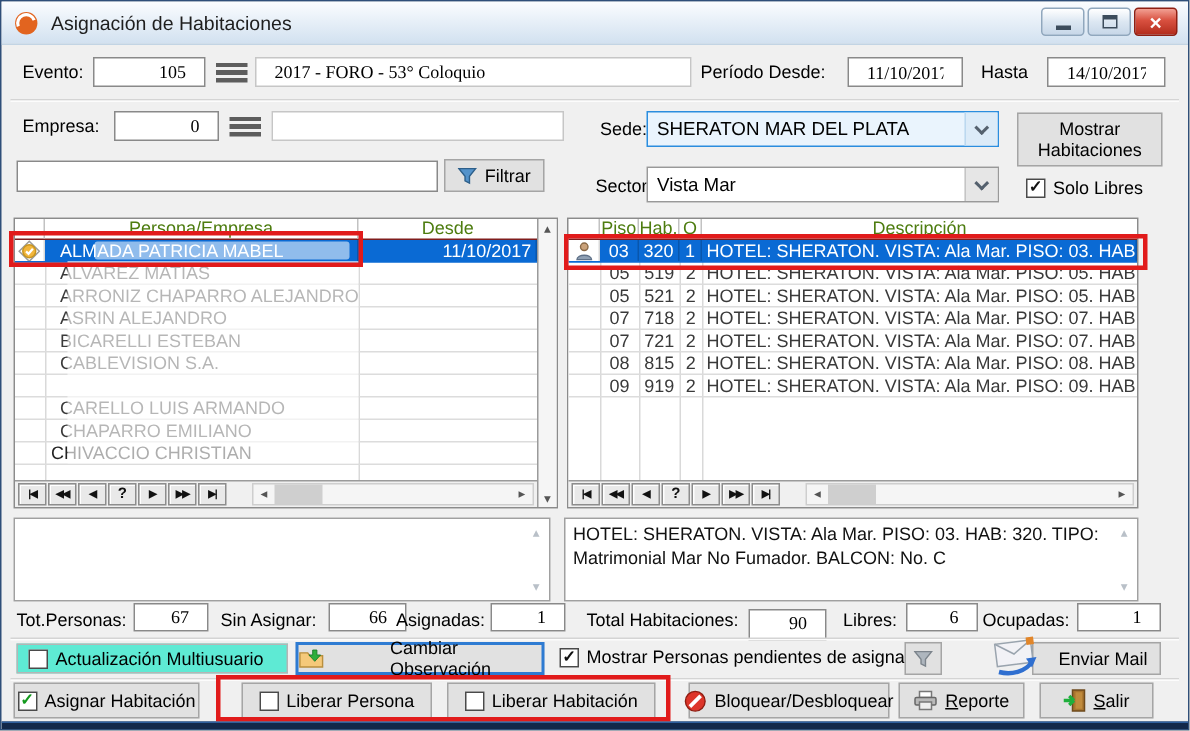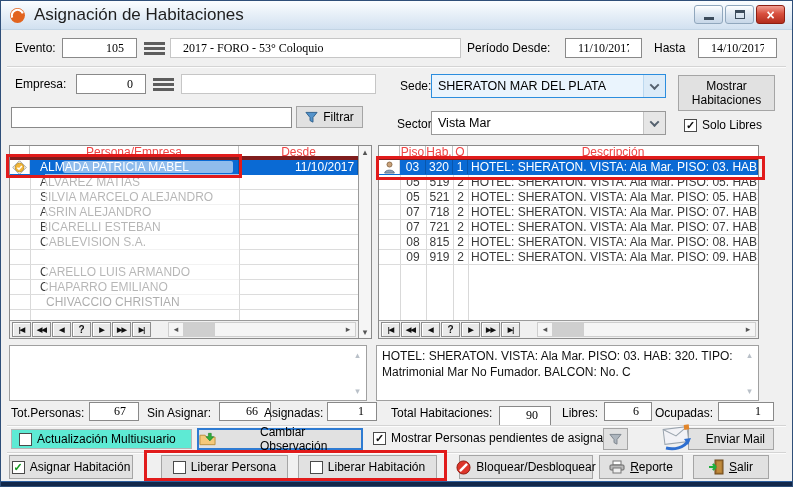--- a/index.html
+++ b/index.html
@@ -4,21 +4,21 @@
 <style>
   * { box-sizing: border-box; margin: 0; padding: 0; }
   html,body { width: 793px; height: 487px; }
   body { font-family: "Liberation Sans", sans-serif; font-size: 12px; background:#888; }
 
   .win { position: relative; width: 793px; height: 487px; background:#f0f0f0;
          border:1px solid #2f4f79; overflow:hidden; }
   .titlebar { position:absolute; left:0; right:0; top:0; height:29px;
               background:linear-gradient(#fbfdff,#e8f0f8 45%,#d2e1f0);
               border-bottom:1px solid #c2d4e4; display:flex; align-items:center; padding:0 8px; }
-  .apptitle { margin-left:8px; font-size:17px; color:#1e1e1e; }
+  .apptitle { margin-left:8px; font-size:13px; color:#1e1e1e; }
   .winbtns { position:absolute; top:4px; right:7px; display:flex; gap:2px; }
   .wbtn { width:29px; height:19px; border:1px solid #90a7bd; border-radius:3px;
           background:linear-gradient(#ffffff,#dce7f2 50%,#c7d7e8);
           display:flex; align-items:center; justify-content:center; }
   .wbtn.close { background:linear-gradient(#f2a093,#d8503f 45%,#b32d1d); border-color:#8e1f12;
                 color:#fff; font-size:14px; font-weight:bold; line-height:1; }
   .g-min { width:10px; height:3px; background:#3c4c5c; margin-top:8px; }
   .g-max { width:10px; height:9px; border:1px solid #3c4c5c; border-top:3px solid #3c4c5c; }
 
   .frame-b { position:absolute; left:0; right:0; bottom:0; height:5px; background:#12284a; border-top:1px solid #2e5f9e; }
@@ -52,21 +52,21 @@
           transform:rotate(45deg) translate(-1px,-1px); }
 
   .cbrow { position:absolute; display:flex; align-items:center; gap:5px; }
   .cb { width:13px; height:13px; background:#fff; border:1px solid #4a4a4a; display:inline-flex;
         align-items:center; justify-content:center; font-size:12px; line-height:1; flex:0 0 13px; }
   .cb.checked::before { content:"✓"; color:#111; font-weight:bold; font-size:11px; }
   .cb.green.checked::before { color:#149a1e; }
 
   .grid { position:absolute; background:#fff; border:1px solid #8b8b8b; display:flex; }
   .gmain { flex:1; min-width:0; display:flex; flex-direction:column; }
-  .ghead { height:14px; display:flex; border-bottom:4px solid #7f1d1d; color:#ef4444;text-decoration:underline; }
+  .ghead { height:14px; display:flex; border-bottom:1px solid #7f1d1d; color:#4d7c0f; }
   .ghead .hc { line-height:13px; text-align:center; overflow:hidden; white-space:nowrap;
                border-right:1px solid #c2c2c2; font-size:12px; }
   .grows { position:relative; flex:1; overflow:hidden; background:#fff; }
   .vline { position:absolute; top:0; bottom:0; width:1px; background:#d9d9d9; }
   .grow { position:relative; display:flex; height:15px; line-height:15px; font-size:12px;
           color:#3a3a3a; border-bottom:1px solid #dcdcdc; white-space:nowrap; cursor:pointer; }
   .grow > div { overflow:hidden; }
   .grow.sel { background:#0a6ad4; color:#fff; border-bottom-color:#0a6ad4; }
   .grow.sel > div { border-right:1px solid rgba(0,0,0,.18); }
   .grow.sel .c-ic { background:#fff; border-right:1px solid #d9d9d9; }
@@ -194,21 +194,21 @@
             <div style="width:209px;padding-left:10px">ALMADA PATRICIA MABEL</div>
             <div style="flex:1;padding-left:56px">11/10/2017</div>
           </div>
           <div class="grow">
               <div class="c-ic" style="width:20px"></div>
               <div style="width:209px;padding-left:10px">ALVAREZ MATIAS</div>
               <div style="flex:1"></div>
             </div>
           <div class="grow">
               <div class="c-ic" style="width:20px"></div>
-              <div style="width:209px;padding-left:10px">SILVIA MARCELO ALEJANDRO</div>
+              <div style="width:209px;padding-left:10px">ARRONIZ CHAPARRO ALEJANDRO</div>
               <div style="flex:1"></div>
             </div>
           <div class="grow">
               <div class="c-ic" style="width:20px"></div>
               <div style="width:209px;padding-left:10px">ASRIN ALEJANDRO</div>
               <div style="flex:1"></div>
             </div>
           <div class="grow">
               <div class="c-ic" style="width:20px"></div>
               <div style="width:209px;padding-left:10px">BICARELLI ESTEBAN</div>
@@ -228,21 +228,21 @@
               <div style="width:209px;padding-left:10px">CARELLO LUIS ARMANDO</div>
               <div style="flex:1"></div>
             </div>
           <div class="grow">
               <div class="c-ic" style="width:20px"></div>
               <div style="width:209px;padding-left:10px">CHAPARRO EMILIANO</div>
               <div style="flex:1"></div>
             </div>
           <div class="grow" style="color:#222">
               <div class="c-ic" style="width:20px"></div>
-              <div style="width:209px;padding-left:16px">CHIVACCIO CHRISTIAN</div>
+              <div style="width:209px;padding-left:4px">CHIVACCIO CHRISTIAN</div>
               <div style="flex:1"></div>
             </div>
         </div>
         <div class="gnav">
           <div class="nbtn">|◀</div>
           <div class="nbtn">◀◀</div>
           <div class="nbtn">◀</div>
           <div class="nbtn" style="font-size:10px;letter-spacing:0">?</div>
           <div class="nbtn">▶</div>
           <div class="nbtn">▶▶</div>

